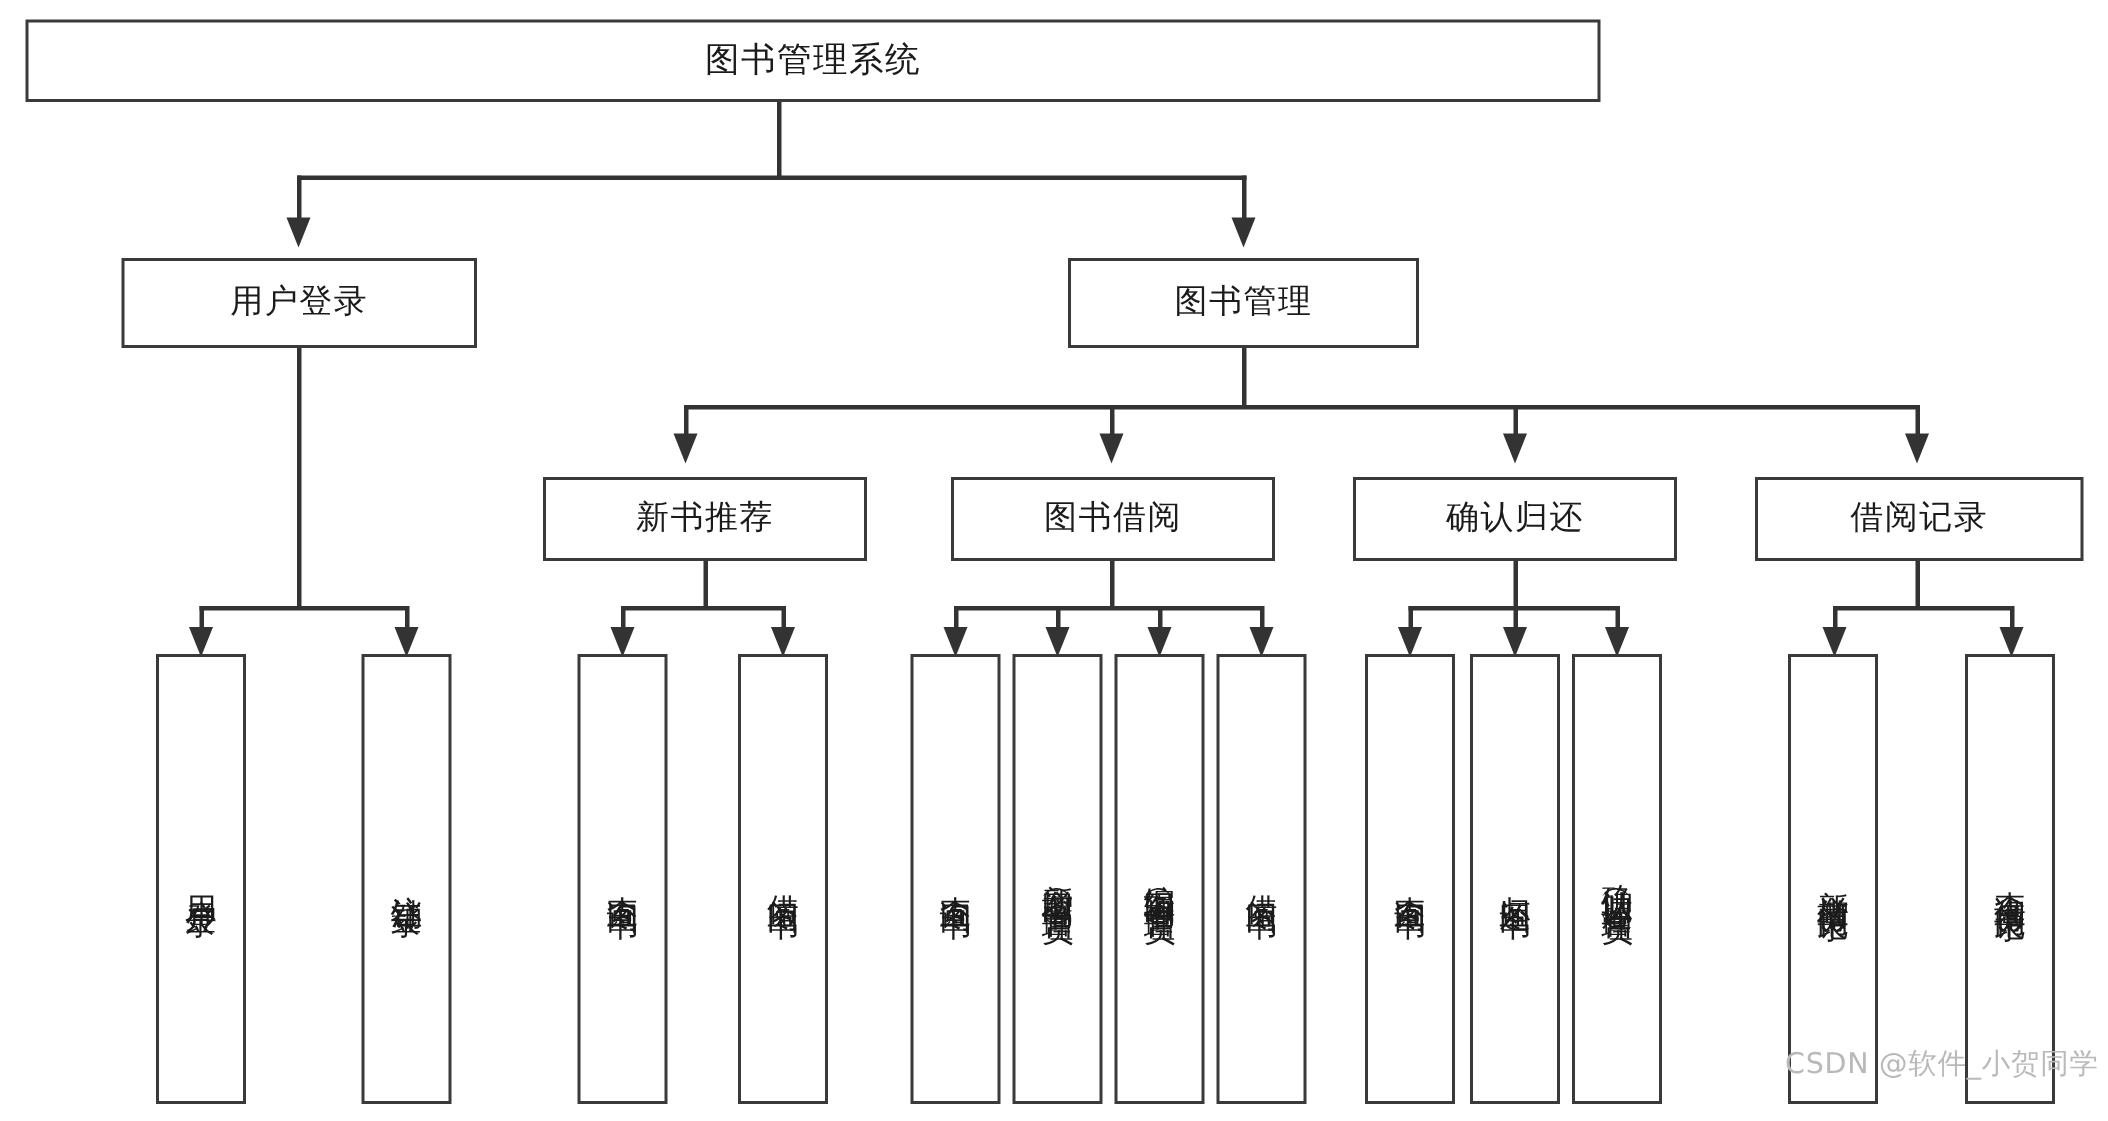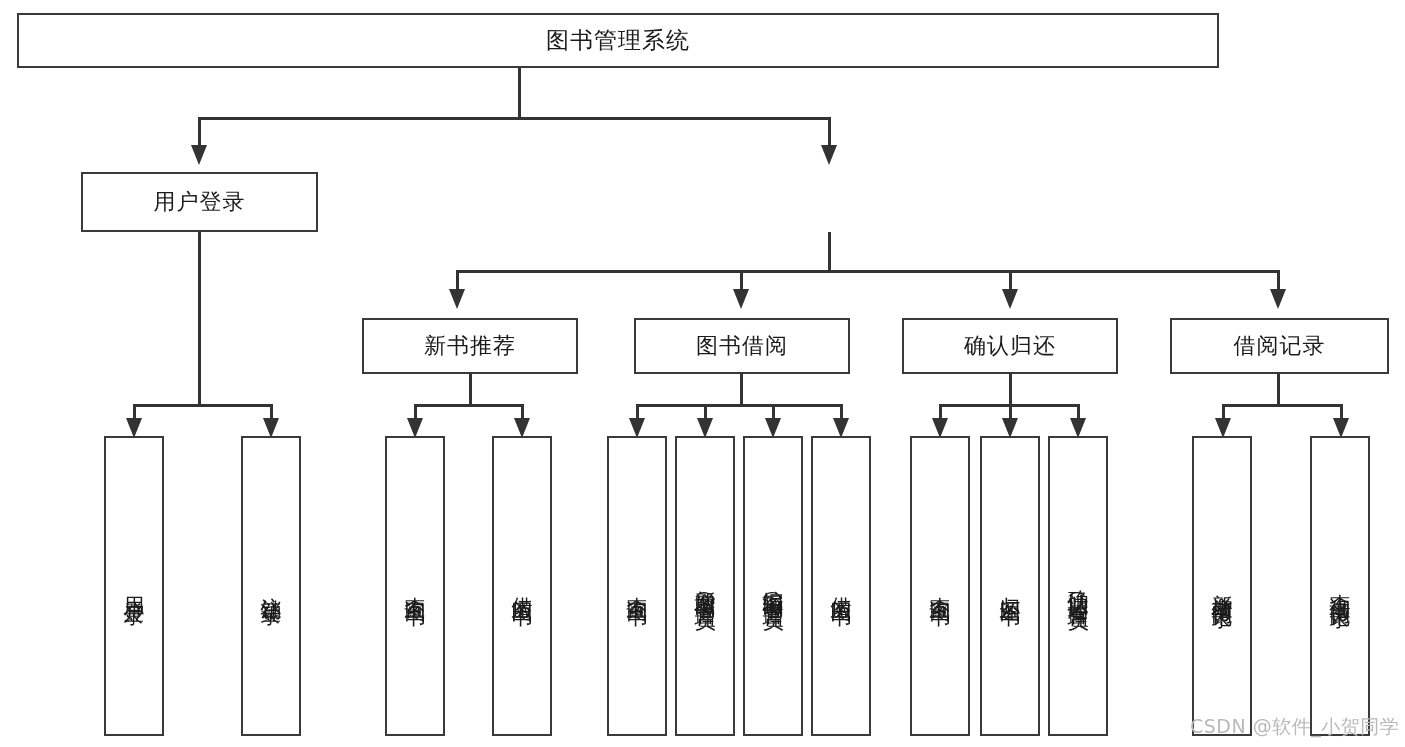--- a/index.html
+++ b/index.html
@@ -71,35 +71,38 @@
     white-space:nowrap;
     letter-spacing:0.5px;
     pointer-events:none;
   }
 </style>
 </head>
 <body>
 
 <div id="canvas">
 
-  <div class="node h-text title" style="left:17px; top:13px; width:1202px; height:55px;">
+  <div class="node h-text title" style="left:17px; top:13px; width:1050px; height:55px;">
     <span>图书管理系统</span>
   </div>
 
   <div class="line vline" style="left:518px; top:68px; height:50px;"></div>
 
   <div class="line hline" style="left:198px; top:117px; width:633px;"></div>
 
   <div class="line vline" style="left:198px; top:117px; height:30px;"></div>
   <div class="arrow" style="left:191px; top:145px;"></div>
   <div class="line vline" style="left:828px; top:117px; height:30px;"></div>
   <div class="arrow" style="left:821px; top:145px;"></div>
 
   <div class="node h-text" style="left:81px; top:172px; width:237px; height:60px;">
     <span>用户登录</span>
+  </div>
+  <div class="node h-text" style="left:712px; top:172px; width:234px; height:60px;">
+    <span>图书管理</span>
   </div>
 
   <div class="line vline" style="left:198px; top:232px; height:174px;"></div>
   <div class="line hline" style="left:133px; top:404px; width:138px;"></div>
   <div class="line vline" style="left:133px; top:404px; height:18px;"></div>
   <div class="arrow" style="left:126px; top:418px;"></div>
   <div class="line vline" style="left:270px; top:404px; height:18px;"></div>
   <div class="arrow" style="left:263px; top:418px;"></div>
 
   <div class="line vline" style="left:828px; top:232px; height:40px;"></div>
@@ -197,15 +200,15 @@
     <span class="vlabel">确认归还（管理员）</span>
   </div>
 
   <div class="node v-text" style="left:1192px; top:436px; width:60px; height:300px;">
     <span class="vlabel">新增借阅记录</span>
   </div>
   <div class="node v-text" style="left:1310px; top:436px; width:60px; height:300px;">
     <span class="vlabel">查询借阅记录</span>
   </div>
 
-  <div class="watermark" style="left:1190px; top:714px;">CSDN @软件_小贺同学</div>
+  <div class="watermark" style="left:1190px; top:696px;">CSDN @软件_小贺同学</div>
 
 </div>
 
 </body></html>

